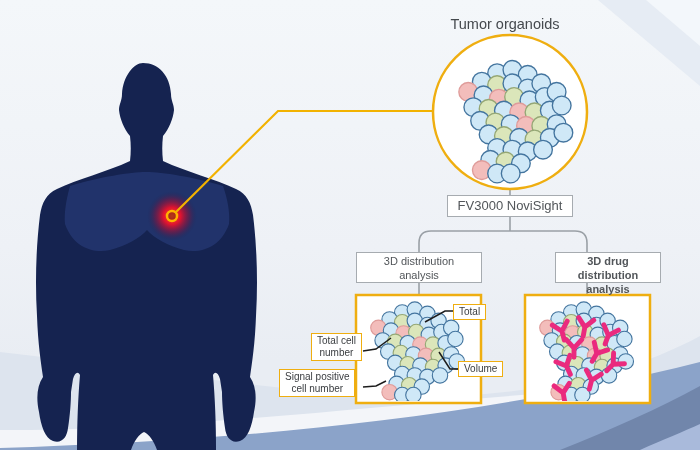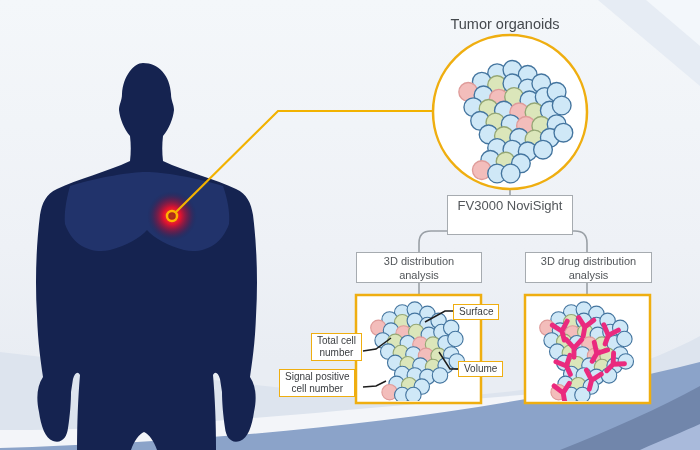--- a/index.html
+++ b/index.html
@@ -18,24 +18,24 @@
   .connector{stroke:var(--connector-gray);fill:none;stroke-width:1.6;}
   .pointer{stroke:var(--pointer-black);fill:none;stroke-width:1.5;}
   .beam{stroke:var(--beam-yellow);fill:none;stroke-width:2.2;}
   .gold-frame{fill:#ffffff;stroke:var(--accent-gold);}
   .body-shape{fill:var(--body-navy);}
   .chest-shade{fill:var(--chest-navy);opacity:.45;}
   .label-box{
     position:absolute;background:#ffffff;border:1px solid #a6abb0;color:#52565a;
     text-align:center;box-sizing:border-box;
   }
-  .device-box{left:447px;top:195px;width:126px;height:40px;line-height:20px;font-size:13px;}
+  .device-box{left:447px;top:195px;width:126px;height:22px;line-height:20px;font-size:13px;}
   .branch-box{top:252px;height:31px;font-size:11px;line-height:14px;padding-top:1px;}
   .branch-left{left:356px;width:126px;}
-  .branch-right{left:525px;width:127px;}
+  .branch-right{left:555px;width:106px;font-weight:bold;}
   .mini-label{
     position:absolute;background:#ffffff;border:1.5px solid var(--accent-gold);
     color:#3a3d40;font-size:10px;line-height:12px;padding:1px 5px;text-align:center;
     box-sizing:border-box;white-space:nowrap;
   }
   .mini-label span{display:block;}
   .title{
     position:absolute;left:415px;top:5px;width:180px;text-align:center;
     font-size:14.5px;color:#45494e;margin-top:11px;
   }
@@ -282,21 +282,21 @@
     <div class="label-box branch-box branch-left">
       <span style="display:block">3D distribution</span>
       <span style="display:block">analysis</span>
     </div>
     <div class="label-box branch-box branch-right">
       <span style="display:block">3D drug distribution</span>
       <span style="display:block">analysis</span>
     </div>
 
     <div class="mini-label" style="left:453px;top:304px;">
-      <span>Surface</span>
+      <span>Total</span>
     </div>
     <div class="mini-label" style="left:458px;top:361px;">
       <span>Volume</span>
     </div>
     <div class="mini-label" style="left:279px;top:369px;">
       <span>Signal positive</span>
       <span>cell number</span>
     </div>
     <div class="mini-label" style="left:311px;top:333px;">
       <span>Total cell</span>

